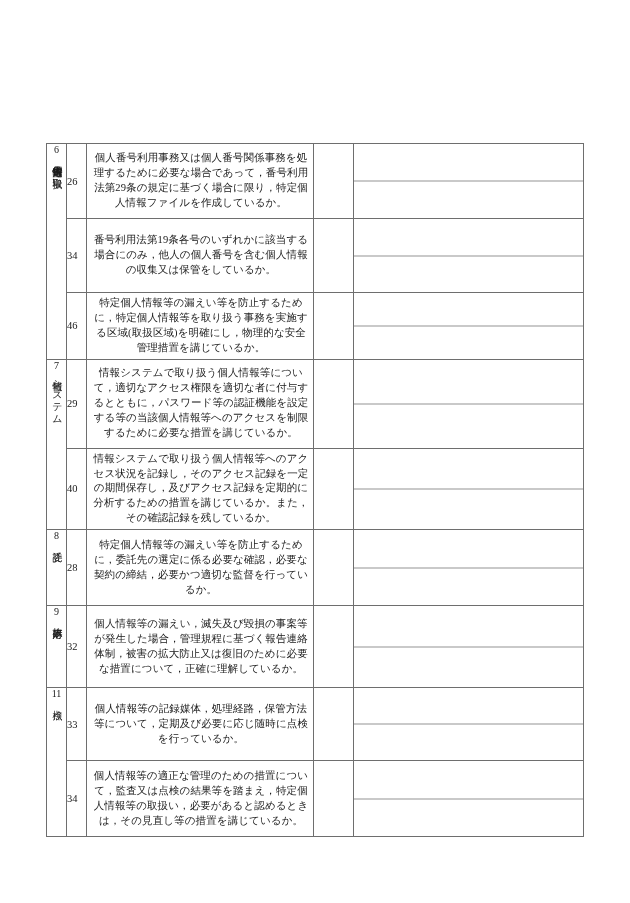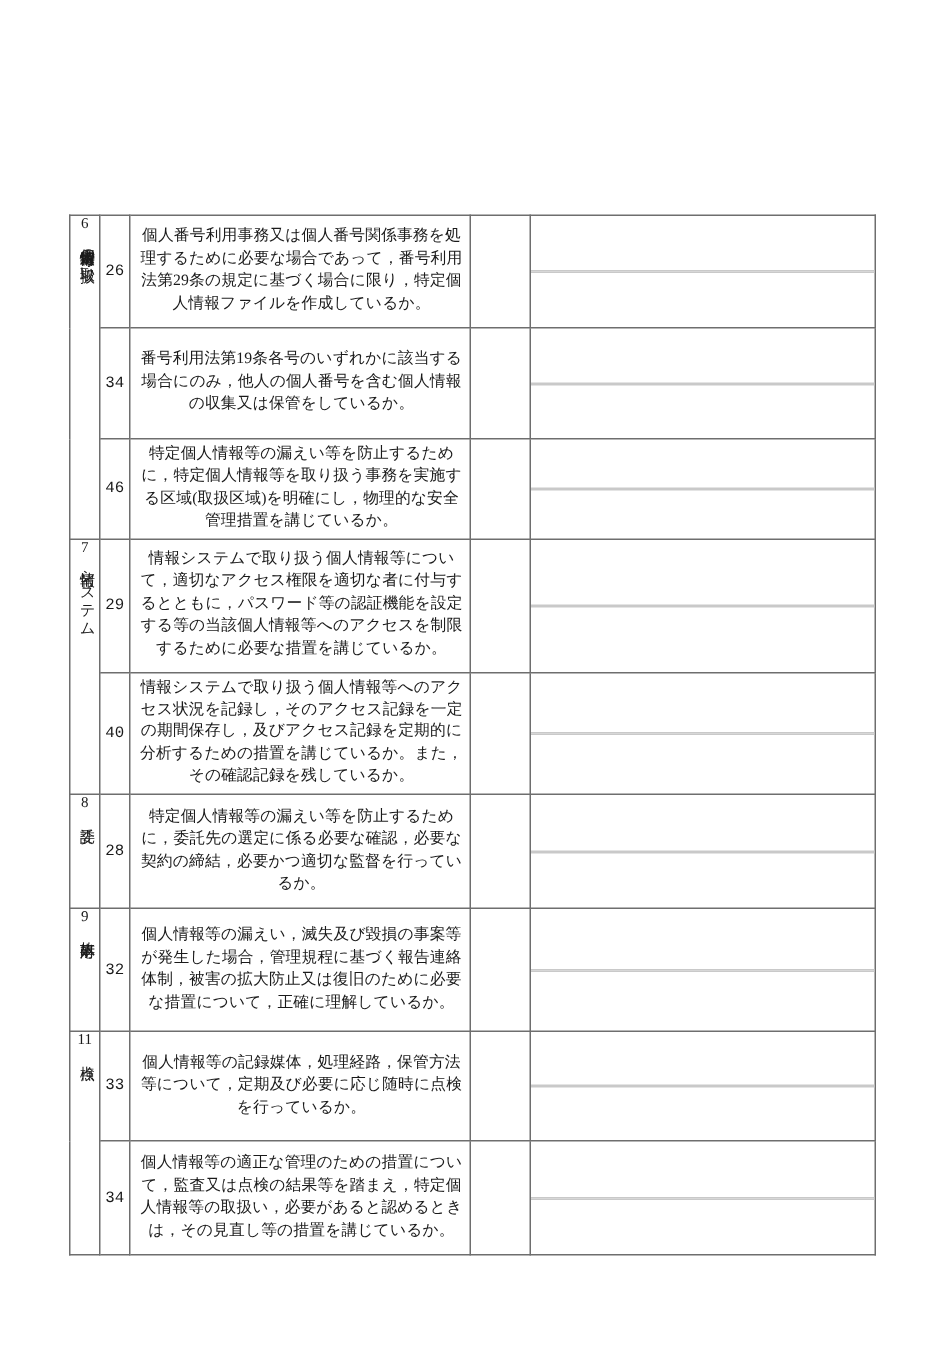--- a/index.html
+++ b/index.html
@@ -98,23 +98,22 @@
     writing-mode: vertical-rl;
     text-orientation: upright;
     font-size: 10px;
     line-height: 1.08;
     letter-spacing: 0.02em;
     margin: 1px auto 0 auto;
   }
 
   
   td.no-cell {
-    text-align: center;
+    text-align: left;
     font-size: 10.5px;
-    font-family: Liberation Mono, monospace;
   }
 
   
   td.q-cell {
     padding: 3px 4px 3px 6px;
     font-size: 10.5px;
     line-height: 1.42;
     text-align: center;
     letter-spacing: 0.01em;
   }

